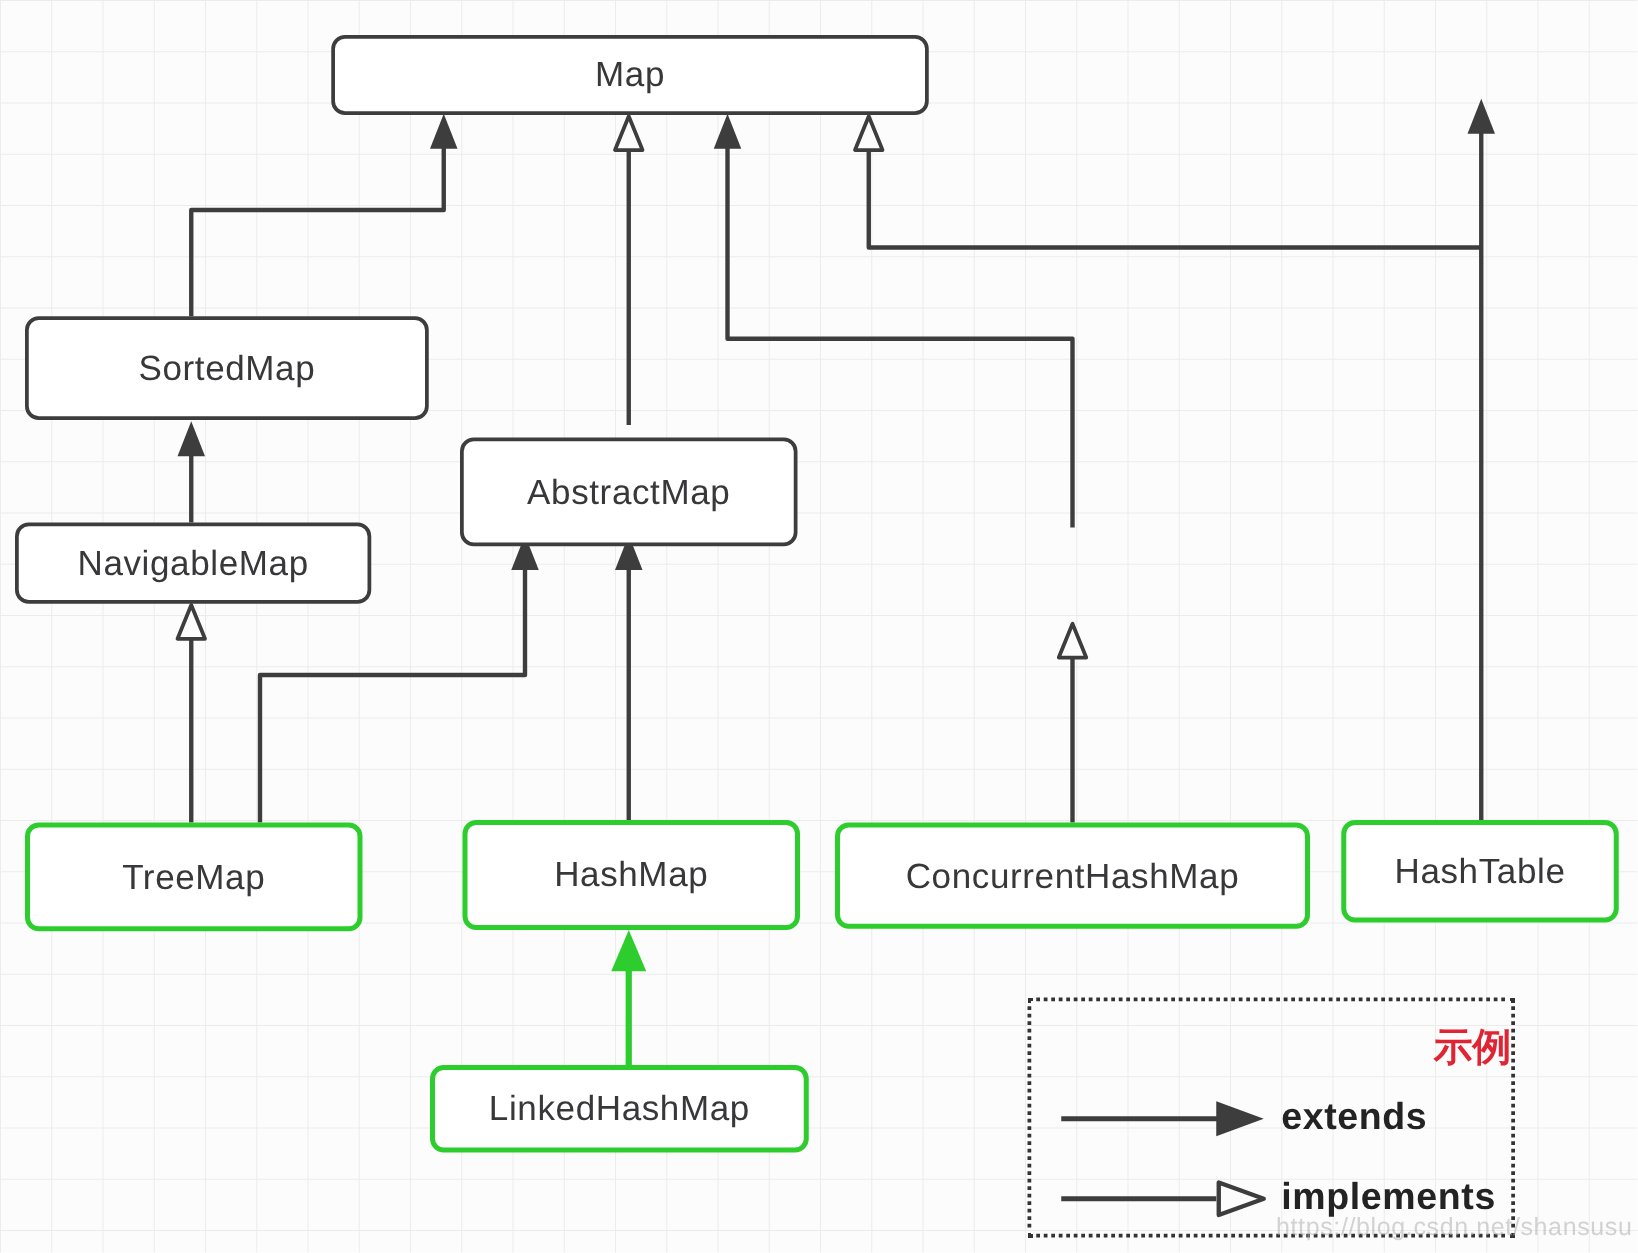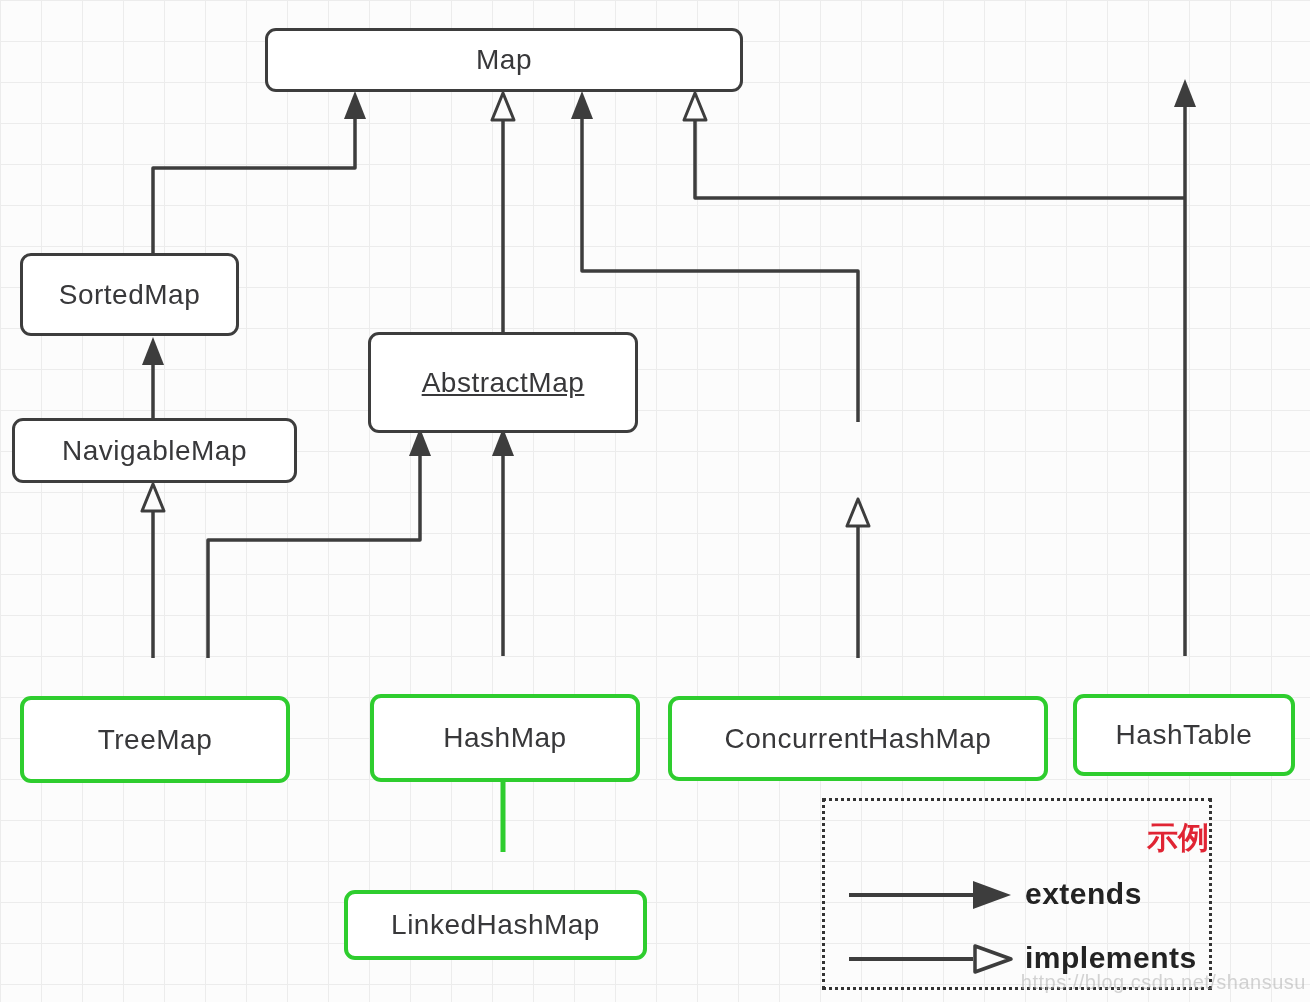--- a/index.html
+++ b/index.html
@@ -20,21 +20,21 @@
   .edge-line.green{stroke:#2ECD2E;stroke-width:5;}
   .head-solid{fill:#3d3d3d;stroke:none;}
   .head-solid.green{fill:#2ECD2E;}
   .head-hollow{fill:#fcfcfc;stroke:#3d3d3d;stroke-width:3;stroke-linejoin:round;}
   .node{
     position:absolute;display:flex;align-items:center;justify-content:center;
     background:#ffffff;border:3.5px solid #3d3d3d;border-radius:11px;
     font-size:28px;color:#38383a;letter-spacing:0.5px;
     box-sizing:border-box;
   }
-  .node.green{border-color:#2ECD2E;border-width:4px;margin-top:38px;}
+  .node.green{border-color:#2ECD2E;border-width:4px;}
   .legend{
     position:absolute;left:822px;top:798px;width:390px;height:192px;
     border:3px dotted #333;box-sizing:border-box;background:transparent;
   }
   .legend-title{
     position:absolute;left:0;top:16px;width:100%;text-align:right;
     color:#e02433;font-size:31px;font-weight:600;
   }
   .legend-row{position:absolute;left:0;width:100%;height:40px;}
   .legend-row.row-extends{top:74px;}
@@ -110,29 +110,29 @@
       <polyline class="edge-line green" points="503,852 503,772"></polyline>
       <path class="head-solid green" d="M503,744 L489,777 L517,777 Z"></path>
     </g>
   </svg>
 
   <div class="node" style="left:265px;top:28px;width:478px;height:64px;">
     <span>Map</span>
   </div>
 
 
-  <div class="node" style="left:20px;top:253px;width:219px;height:83px;">
+  <div class="node" style="left:20px;top:253px;width:323px;height:83px;">
     <span>SortedMap</span>
   </div>
 
   <div class="node" style="left:12px;top:418px;width:285px;height:65px;">
     <span>NavigableMap</span>
   </div>
 
-  <div class="node" style="left:368px;top:332px;width:270px;height:101px;text-decoration:underline;">
+  <div class="node" style="left:368px;top:350px;width:270px;height:87px;">
     <span>AbstractMap</span>
   </div>
 
 
   <div class="node green" style="left:20px;top:658px;width:270px;height:87px;">
     <span>TreeMap</span>
   </div>
 
   <div class="node green" style="left:668px;top:658px;width:380px;height:85px;">
     <span>ConcurrentHashMap</span>

